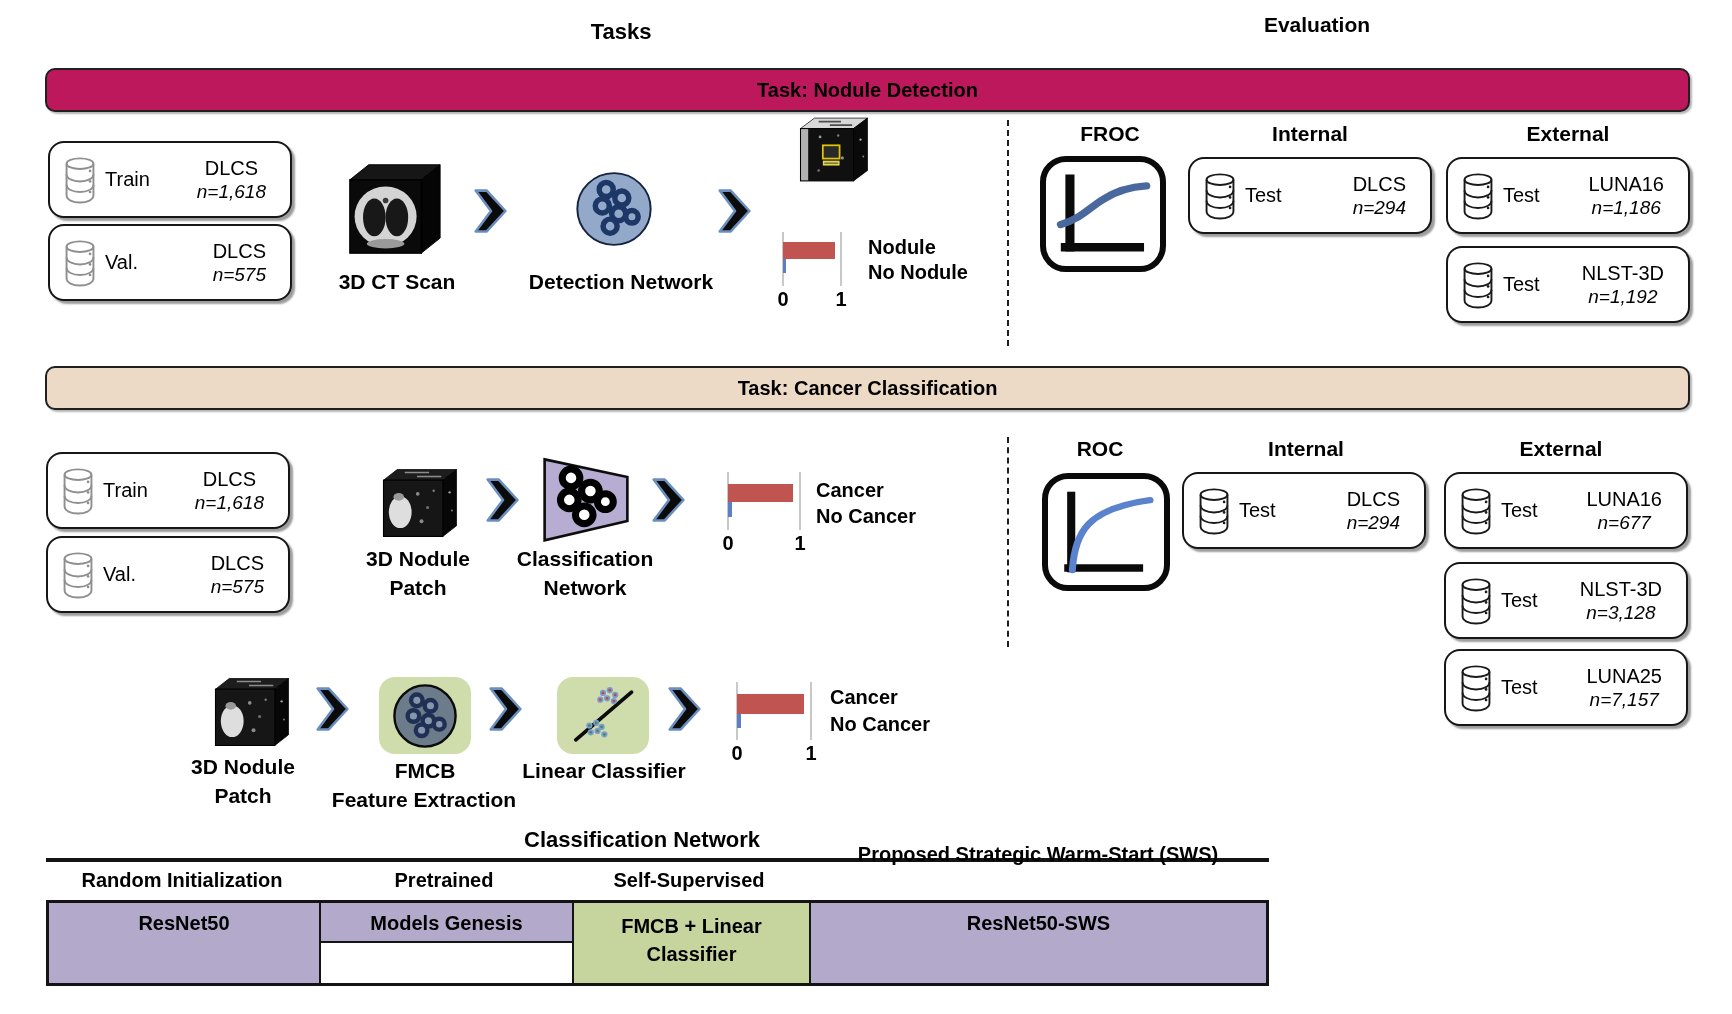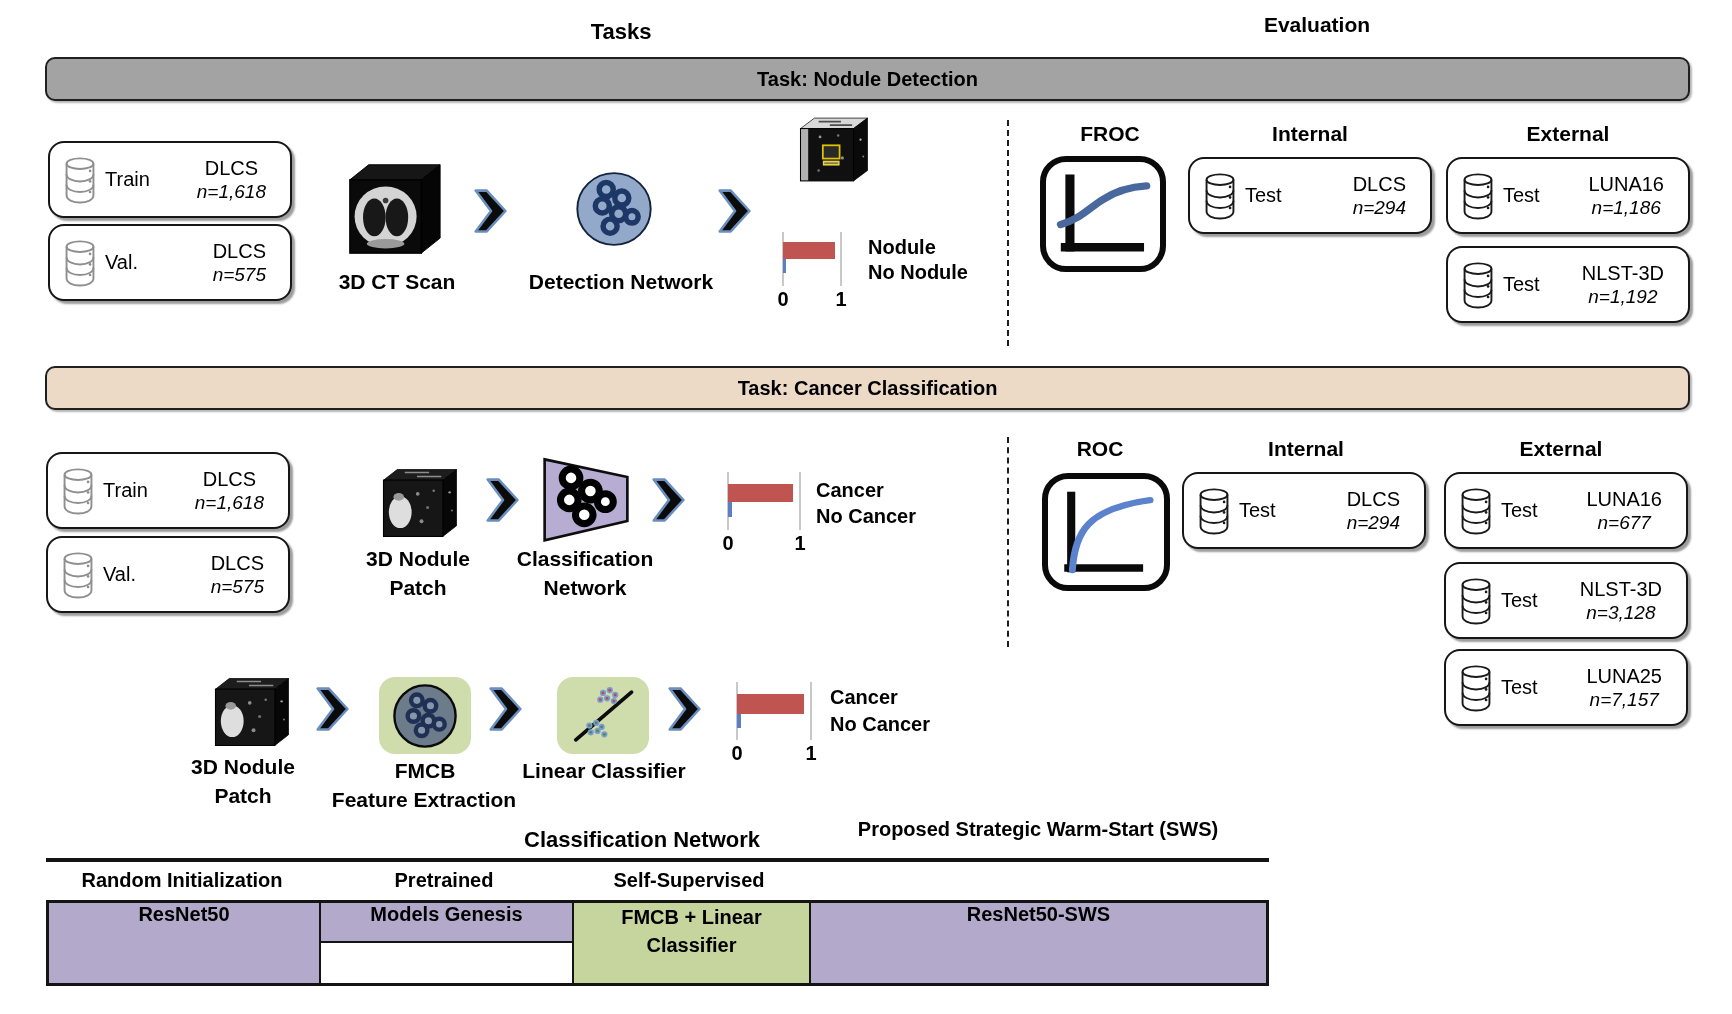--- a/index.html
+++ b/index.html
@@ -32,21 +32,21 @@
   .bar{position:absolute;left:0;}
   .bar.red{background:#bf5450;}
   .bar.blue{background:#5b7fc4;min-width:3px;}
   .tick{position:absolute;font-weight:bold;font-size:20px;transform:translateX(-50%);}
   .catlab{position:absolute;font-weight:bold;font-size:20px;white-space:nowrap;}
   .greenbox{position:absolute;background:#cfdcab;border-radius:16px;display:flex;
             align-items:center;justify-content:center;}
   .trule{position:absolute;background:#141414;}
   .tbody{position:absolute;display:flex;border:3px solid #141414;box-sizing:border-box;}
   .tcell{font-weight:bold;font-size:20px;display:flex;justify-content:center;
-         box-sizing:border-box;text-align:center;}
+         padding-top:9px;box-sizing:border-box;text-align:center;}
   .purple{background:#b3a9cb;}
   .green{background:#c6d49e;}
   .bR{border-right:2.5px solid #141414;}
   .tcol{display:flex;flex-direction:column;box-sizing:border-box;}
   .tcol .tcell{height:50%;}
   .tcol .tcell:first-child{border-bottom:2.5px solid #141414;}
   .thead{position:absolute;transform:translateX(-50%);white-space:nowrap;
          font-weight:bold;font-size:20px;}
 </style>
 </head>
@@ -183,21 +183,21 @@
     <symbol id="roc" viewBox="0 0 100 100">
       <path d="M20 12 V88" stroke="#0a0a0a" stroke-width="7" fill="none"></path>
       <path d="M14 84 H82" stroke="#0a0a0a" stroke-width="7" fill="none"></path>
       <path d="M21 86 C23 50 34 28 88 20" stroke="#5b82cc" stroke-width="6" fill="none" stroke-linecap="round"></path>
     </symbol>
   </svg>
 
   <div class="cl h1" style="left:621px;top:19px">Tasks</div>
   <div class="cl h2" style="left:1317px;top:13px">Evaluation</div>
 
-  <div class="banner" style="top:57px;background:#a3a3a3">
+  <div class="banner" style="top:68px;background:#be185d">
     <span>Task: Nodule Detection</span>
   </div>
 
   <div class="dbox" style="left:48px;top:141px">
     <svg class="db-light" width="36" height="48" viewBox="0 0 36 50">
         <use href="#db"></use>
       </svg>
     <span class="role">Train</span>
     <span class="right">
       <span class="nm">DLCS</span>
@@ -443,21 +443,21 @@
   </div>
   <div class="catlab" style="left:830px;top:686px">Cancer</div>
   <div class="catlab" style="left:830px;top:713px">No Cancer</div>
 
   <div class="cl h1" style="left:642px;top:827px">Classification Network</div>
   <div class="trule" style="left:46px;top:858px;width:1223px;height:4px"></div>
 
   <div class="thead" style="left:182px;top:869px">Random Initialization</div>
   <div class="thead" style="left:444px;top:869px">Pretrained</div>
   <div class="thead" style="left:689px;top:869px">Self-Supervised</div>
-  <div class="thead" style="left:1038px;top:818px">Proposed Strategic Warm-Start (SWS)</div>
+  <div class="thead" style="left:1038px;top:843px">Proposed Strategic Warm-Start (SWS)</div>
 
   <div class="tbody" style="left:46px;top:900px;width:1223px;height:86px">
     <div class="tcell purple bR" style="width:272px">ResNet50</div>
     <div class="tcol bR" style="width:253px">
       <div class="tcell purple">Models Genesis</div>
     </div>
     <div class="tcell green bR" style="width:237px">
       <span style="display:inline-block;width:170px;line-height:28px">FMCB + Linear Classifier</span>
     </div>
     <div class="tcell purple" style="flex:1">ResNet50-SWS</div>

